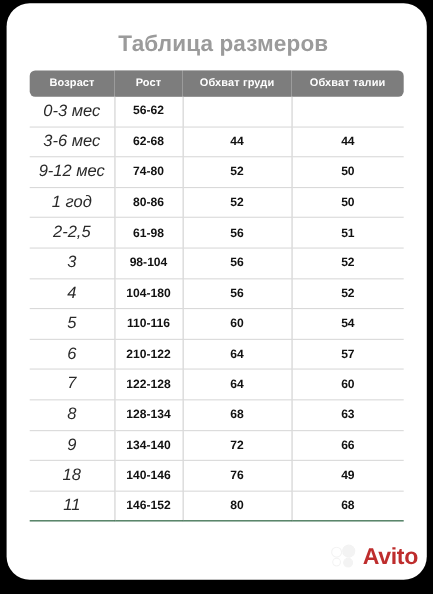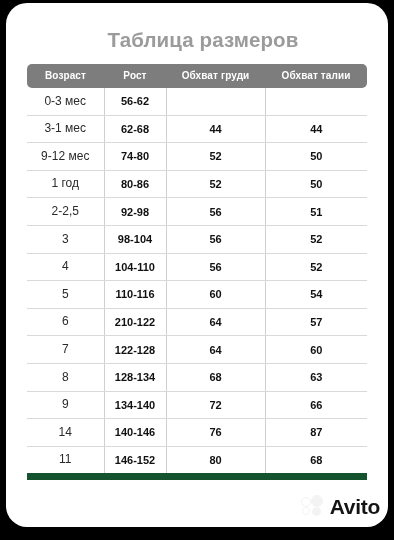--- a/index.html
+++ b/index.html
@@ -100,35 +100,36 @@
     font-size: 11px;
     color: #1c1c1c;
     border-bottom: 1px solid #d9d9d9;
     border-right: 1px solid #d0d0d0;
     white-space: nowrap;
     line-height: 1.1;
   }
   tbody td.col-age {
     font-weight: normal;
     color: #2a2a2a;
-    font-size: 12px;
+    font-size: 15px;
+    font-style: italic;
   }
   tbody td.col-val {
     font-weight: bold;
     color: #111111;
     margin-top: 30px;
   }
   tbody td.last-col {
     border-right: none;
   }
   tbody tr:first-child td {
     border-top: none;
   }
   tbody tr:last-child td {
-    border-bottom: 7px solid #14532d;
+    border-bottom: 1px solid #14532d;
   }
 
   
   #watermark {
     position: absolute;
     right: 8px;
     bottom: 8px;
     height: 26px;
     display: flex;
     align-items: center;
@@ -148,21 +149,21 @@
     border: 1.6px solid #f2f2f2;
     background: transparent;
   }
   #watermark .dots i.d1 { width: 8px;  height: 8px;  left: 0px;  top: 2px; }
   #watermark .dots i.d2 { width: 6px;  height: 6px;  left: 1px;  top: 12px; }
   #watermark .dots i.d3 { width: 10px; height: 10px; left: 10px; top: 0px; background:#f2f2f2; border-color:#f2f2f2;}
   #watermark .dots i.d4 { width: 7px;  height: 7px;  left: 11px; top: 12px; background:#f2f2f2; border-color:#f2f2f2;}
   #watermark .wm-text {
     font-size: 21px;
     font-weight: bold;
-    color: #000000;
+    color: #b91c1c;
     letter-spacing: -0.3px;
     line-height: 1;
   }
 </style>
 </head>
 <body>
 
 <div id="page">
 
   <div id="card">
@@ -186,52 +187,52 @@
           </tr>
         </thead>
         <tbody id="table-body">
             <tr>
               <td class="col-age">0-3 мес</td>
               <td class="col-val">56-62</td>
               <td class="col-val"></td>
               <td class="col-val last-col"></td>
             </tr>
             <tr>
-              <td class="col-age">3-1 мес</td>
+              <td class="col-age">3-6 мес</td>
               <td class="col-val">62-68</td>
               <td class="col-val">44</td>
               <td class="col-val last-col">44</td>
             </tr>
             <tr>
               <td class="col-age">9-12 мес</td>
               <td class="col-val">74-80</td>
               <td class="col-val">52</td>
               <td class="col-val last-col">50</td>
             </tr>
             <tr>
               <td class="col-age">1 год</td>
               <td class="col-val">80-86</td>
               <td class="col-val">52</td>
               <td class="col-val last-col">50</td>
             </tr>
             <tr>
               <td class="col-age">2-2,5</td>
-              <td class="col-val">92-98</td>
+              <td class="col-val">61-98</td>
               <td class="col-val">56</td>
               <td class="col-val last-col">51</td>
             </tr>
             <tr>
               <td class="col-age">3</td>
               <td class="col-val">98-104</td>
               <td class="col-val">56</td>
               <td class="col-val last-col">52</td>
             </tr>
             <tr>
               <td class="col-age">4</td>
-              <td class="col-val">104-110</td>
+              <td class="col-val">104-180</td>
               <td class="col-val">56</td>
               <td class="col-val last-col">52</td>
             </tr>
             <tr>
               <td class="col-age">5</td>
               <td class="col-val">110-116</td>
               <td class="col-val">60</td>
               <td class="col-val last-col">54</td>
             </tr>
             <tr>
@@ -252,24 +253,24 @@
               <td class="col-val">68</td>
               <td class="col-val last-col">63</td>
             </tr>
             <tr>
               <td class="col-age">9</td>
               <td class="col-val">134-140</td>
               <td class="col-val">72</td>
               <td class="col-val last-col">66</td>
             </tr>
             <tr>
-              <td class="col-age">14</td>
+              <td class="col-age">18</td>
               <td class="col-val">140-146</td>
               <td class="col-val">76</td>
-              <td class="col-val last-col">87</td>
+              <td class="col-val last-col">49</td>
             </tr>
             <tr>
               <td class="col-age">11</td>
               <td class="col-val">146-152</td>
               <td class="col-val">80</td>
               <td class="col-val last-col">68</td>
             </tr>
           </tbody>
       </table>
     </div>

